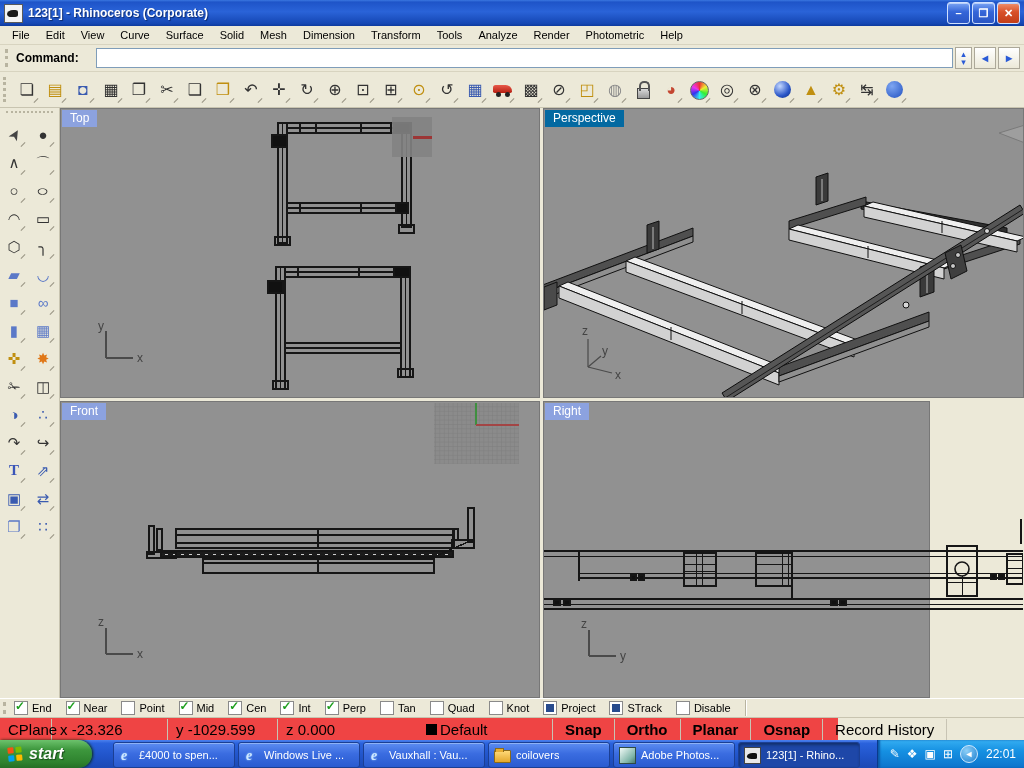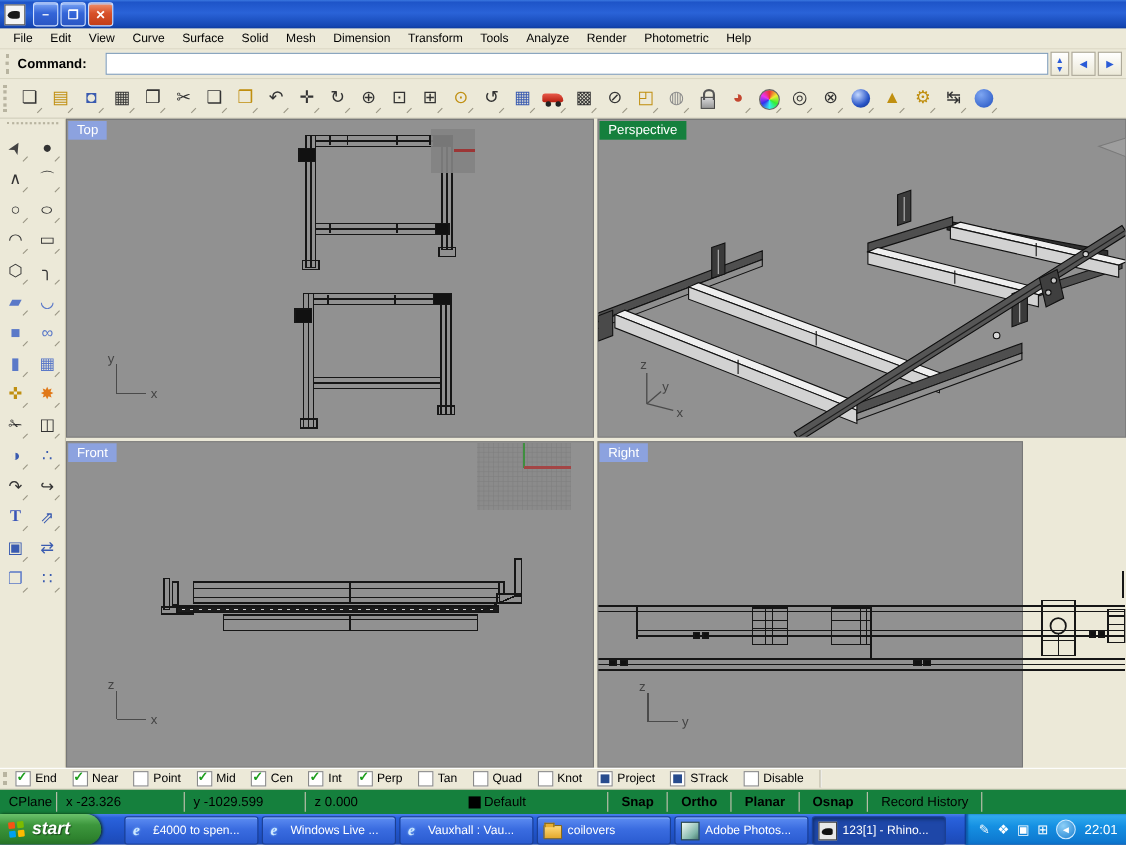--- a/index.html
+++ b/index.html
@@ -67,34 +67,34 @@
   #main{position:absolute;left:0;top:108px;width:1024px;height:590px;background:#ece9d8}
   #sidebar{position:absolute;left:0;top:0;width:60px;height:590px;background:#ece9d8;border-right:1px solid #c8c4b0;box-sizing:border-box}
   #sidebar .colgrip{height:6px;border-top:2px dotted #b8b4a0;margin:3px 6px 1px}
   #sb-grid{display:grid;grid-template-columns:29px 29px;}
   .sb{width:28px;height:28px;position:relative;display:flex;align-items:center;justify-content:center}
   .sb::after{content:"";position:absolute;right:2px;bottom:3px;width:6px;height:1px;background:#9a9684;transform:rotate(-45deg)}
   .sb .g{font-size:15px}
 
   .viewport{position:absolute;background:#919191;border:1px solid #777;box-sizing:border-box}
   .vp-label{position:absolute;left:1px;top:1px;padding:1px 8px 2px;font-weight:normal;font-size:12px;color:#fff;background:#8ca2df;z-index:3}
-  .vp-label.active{background:#15803d}
+  .vp-label.active{background:#0369a1}
   .viewport svg{position:absolute;left:0;top:0}
 
   
   #osnapbar{position:absolute;left:0;top:698px;width:1024px;height:20px;background:#ece9d8;display:flex;align-items:center;
     box-sizing:border-box;border-top:1px solid #fff;border-bottom:1px solid #c8c4b0;padding-left:2px}
   .os{display:flex;align-items:center;margin-right:14px;flex:none}
   .os .box{width:12px;height:12px;background:#fff;border:1px solid #8a8a8a;margin-right:4px;position:relative}
   .os[data-state="checked"] .box::after{content:"✓";position:absolute;left:0px;top:-3px;color:#1e9e1e;font-weight:bold;font-size:12px}
   .os[data-state="filled"] .box::after{content:"";position:absolute;left:2px;top:2px;right:2px;bottom:2px;background:#274b8e}
   .os-sep{width:1px;height:16px;background:#b8b4a0;border-right:1px solid #fff;margin-right:8px}
 
   
-  #statusbar{position:absolute;left:0;top:718px;width:1024px;height:22px;background:#15803d;display:flex;align-items:center;font-size:12px}
+  #statusbar{position:absolute;left:0;top:718px;width:838px;height:22px;background:#ef4444;display:flex;align-items:center;font-size:15px}
   .cell{padding:2px 8px;border-right:1px solid #c8c4b4;box-sizing:border-box;white-space:nowrap;flex:none}
   .cell.layer{display:flex;align-items:center}
   .cell.layer i{width:11px;height:11px;background:#000;display:inline-block;margin-right:3px}
   .pane{padding:2px 12px;border-right:1px solid #c8c4b4;flex:none;white-space:nowrap}
   .pane[data-bold="true"]{font-weight:bold}
 
   
   #taskbar{position:absolute;left:0;top:740px;width:1024px;height:28px;
     background:linear-gradient(180deg,#4b80ee 0%,#2a62dc 12%,#2053c8 60%,#1c49b4 100%);display:flex;align-items:flex-end}
   #startbtn{height:28px;width:92px;flex:none;display:flex;align-items:center;padding-left:8px;box-sizing:border-box;
@@ -120,20 +120,21 @@
   .tray-ico{color:#fff;font-size:12px;margin-right:7px}
   #tray-chevron{width:16px;height:16px;border-radius:50%;background:radial-gradient(circle at 35% 30%,#8ed0f8,#1a7fd0);
     color:#fff;font-size:9px;display:flex;align-items:center;justify-content:center;margin-right:8px;border:1px solid #d0eaff}
   #clock{color:#fff;font-size:12px}
 </style>
 </head>
 <body>
 
 <div id="titlebar">
   <span class="app-ico"></span>
+  <span class="ttl">123[1] - Rhinoceros (Corporate)</span>
   <span class="winbtn">–</span>
   <span class="winbtn">❐</span>
   <span class="winbtn close">✕</span>
 </div>
 
 <div id="menubar">
   <span class="menu-item">File</span>
 
   <span class="menu-item">Edit</span>
 

